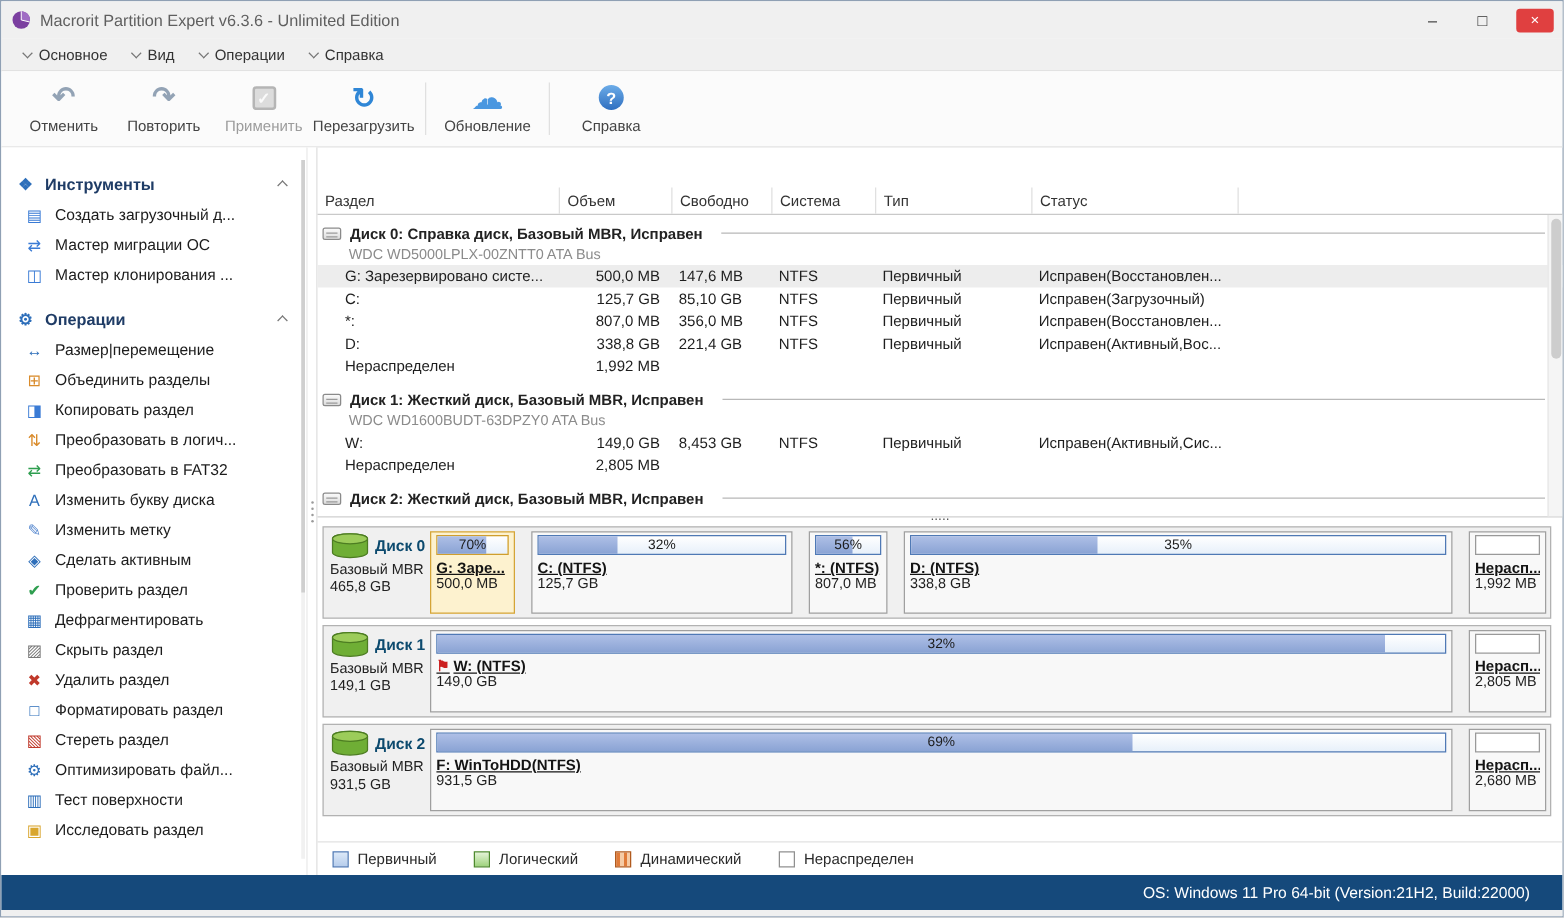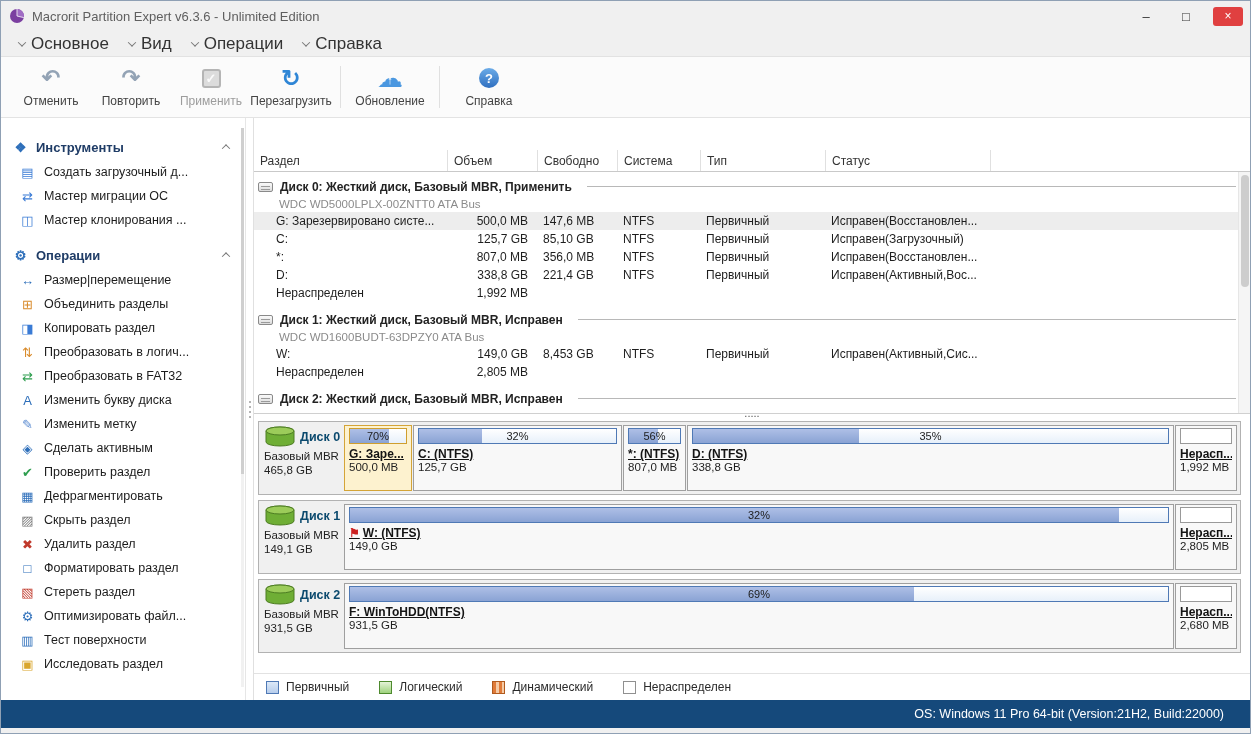--- a/index.html
+++ b/index.html
@@ -17,21 +17,21 @@
   .win-btn { width:40px; height:30px; display:flex; align-items:center; justify-content:center;
              font-size:13px; color:#333; cursor:default; }
   .win-btn.close-btn { width:44px; }
   .close-pill { width:30px; height:19px; background:#e04040; border-radius:3px; color:#fff;
                 display:flex; align-items:center; justify-content:center; font-size:12px; }
 
   
   .menubar { height:26px; background:#f0f0f0; border-bottom:1px solid #e2e2e2;
              display:flex; align-items:center; padding-left:8px; flex:0 0 auto; }
   .menu-item { display:flex; align-items:center; gap:6px; padding:0 10px; height:100%;
-               font-size:17px; color:#333; }
+               font-size:12px; color:#333; }
   .chv { width:6px; height:6px; border-right:1.4px solid #777; border-bottom:1.4px solid #777;
          display:inline-block; }
   .chv.down { transform:rotate(45deg) translate(-1px,-1px); }
   .chv.up { transform:rotate(-135deg) translate(-1px,-1px); }
 
   
   .toolbar { height:61px; background:#fbfbfb; border-bottom:1px solid #e3e3e3;
              display:flex; align-items:center; padding-left:10px; flex:0 0 auto; }
   .tool-btn { width:80px; height:54px; display:flex; flex-direction:column; align-items:center;
               justify-content:center; gap:4px; font-size:12px; color:#444; }
@@ -104,21 +104,21 @@
   .v-thumb { position:absolute; top:3px; left:2px; width:8px; height:112px; background:#cdcdcd;
              border-radius:4px; }
 
   
   .panels { padding:7px 9px 0 4px; display:flex; flex-direction:column; gap:5px; }
   .panel { height:74px; border:1px solid #b2b2b2; background:#f0f0f0; display:flex; padding:3px; }
   .panel-info { width:82px; flex:0 0 auto; padding:1px 2px 0 2px; font-size:11.5px; color:#222; }
   .pi-top { display:flex; align-items:center; gap:4px; }
   .disk-name { font-weight:bold; font-size:12.5px; color:#0c4a6e; }
   .pi-line { margin-top:2px; white-space:nowrap; }
-  .parts { flex:1; display:flex; gap:1px; min-width:0; }
+  .parts { flex:1; display:flex; gap:13px; min-width:0; }
   .part { border:1px solid #9f9f9f; background:#f8f8f8; padding:2px 4px; display:flex;
           flex-direction:column; min-width:0; }
   .part.selected { border:1px solid #d4a437; background:#fdf2cf; }
   .bar { height:16px; border:1px solid #4f79b5; background:linear-gradient(#ffffff,#e7f0fa);
          position:relative; font-size:11px; flex:0 0 auto; }
   .part.selected .bar { border-color:#cf9e2e; }
   .bar .fill { position:absolute; left:0; top:0; bottom:0;
                background:linear-gradient(#aebfe6,#8aa3d4); }
   .bar .pct { position:absolute; left:0; top:0; right:0; bottom:0; display:flex;
               align-items:center; justify-content:center; color:#1c1c1c; }
@@ -347,21 +347,21 @@
           <div class="th">Система</div>
           <div class="th">Тип</div>
           <div class="th">Статус</div>
           <div class="th filler"></div>
         </div>
 
         <div class="table-body">
 
           <div class="group-header">
             <span class="hdd-ic"></span>
-            <span>Диск 0: Жесткий диск, Базовый MBR, Применить</span>
+            <span>Диск 0: Справка диск, Базовый MBR, Исправен</span>
             <span class="group-rule"></span>
           </div>
           <div class="group-sub">WDC WD5000LPLX-00ZNTT0 ATA Bus</div>
 
           <div class="t-row tgrid selected">
             <span class="c-name">G: Зарезервировано систе...</span>
             <span class="c-size">500,0 MB</span>
             <span class="c-free">147,6 MB</span>
             <span class="c-fs">NTFS</span>
             <span class="c-type">Первичный</span>

